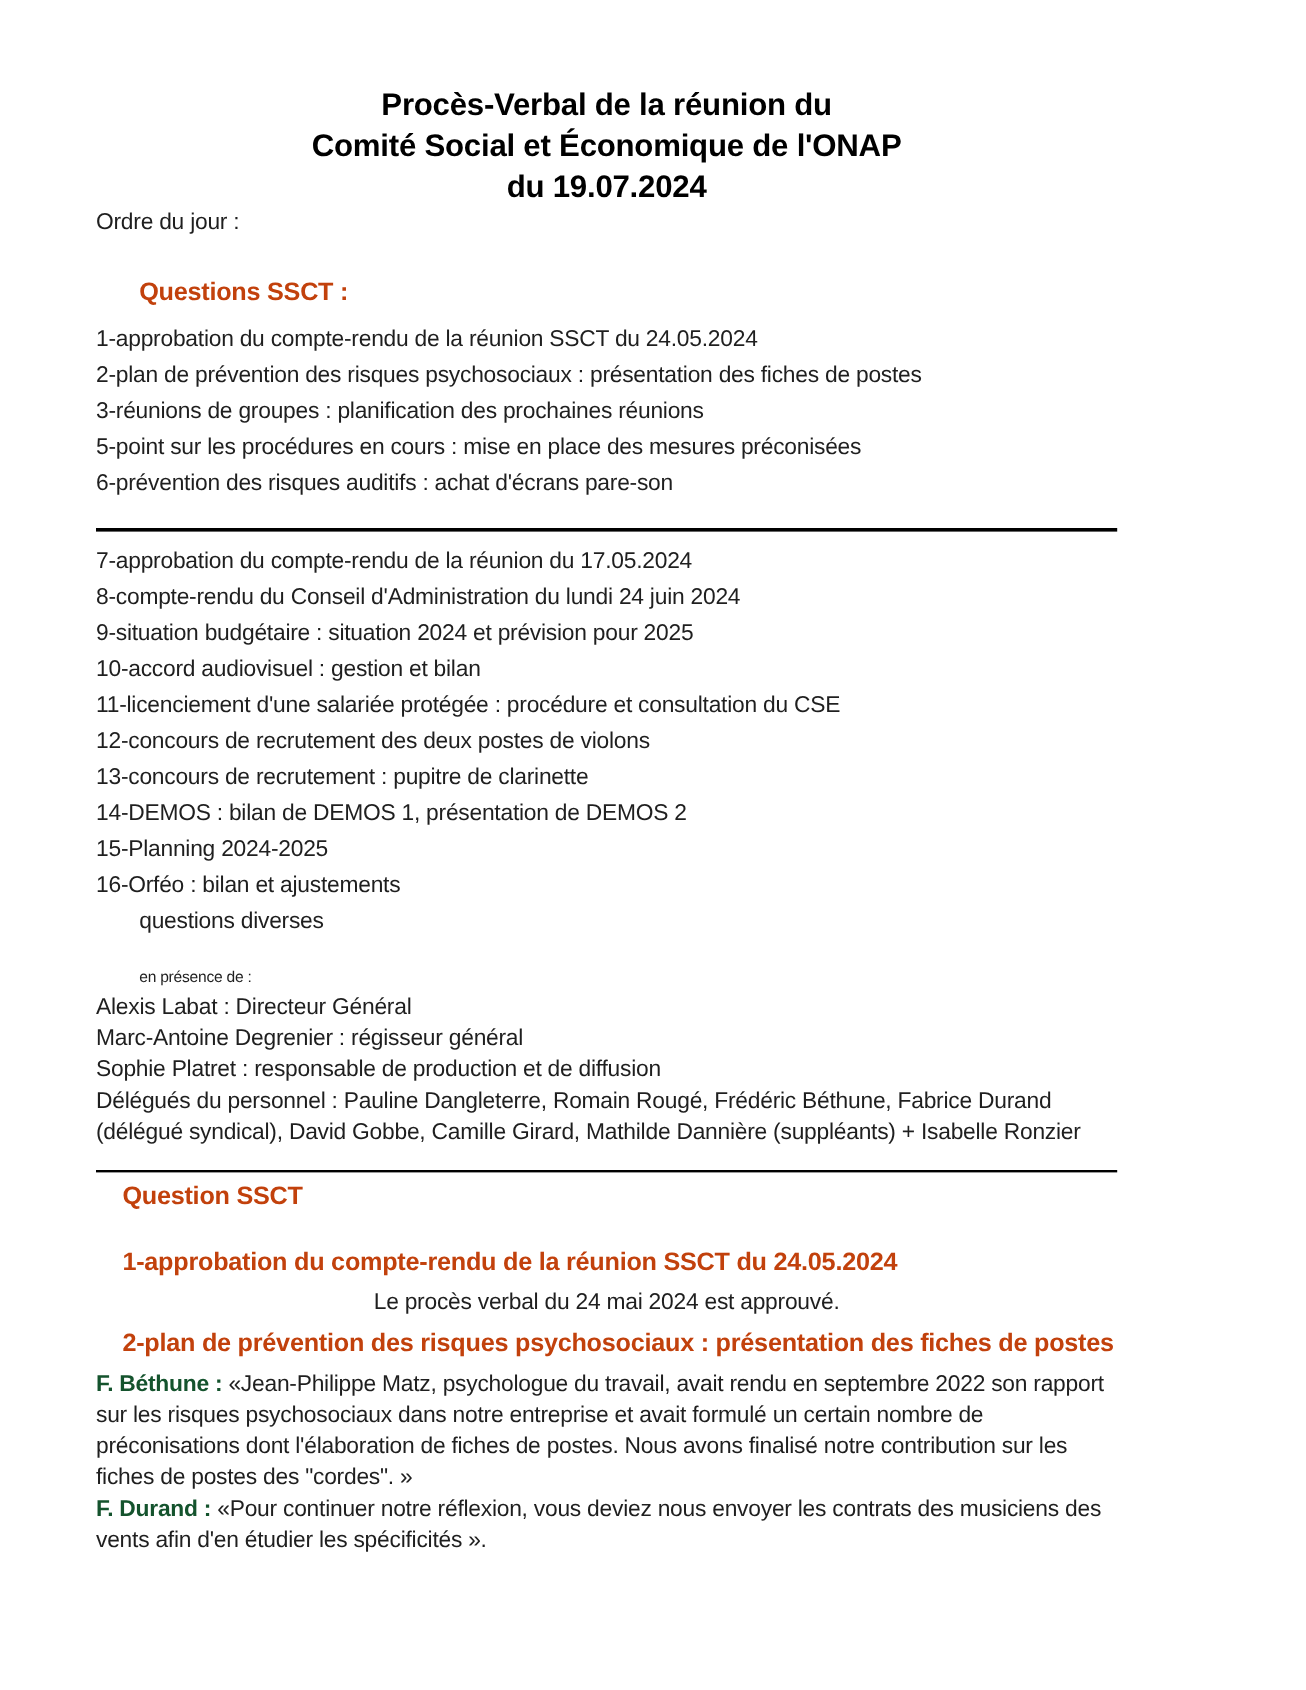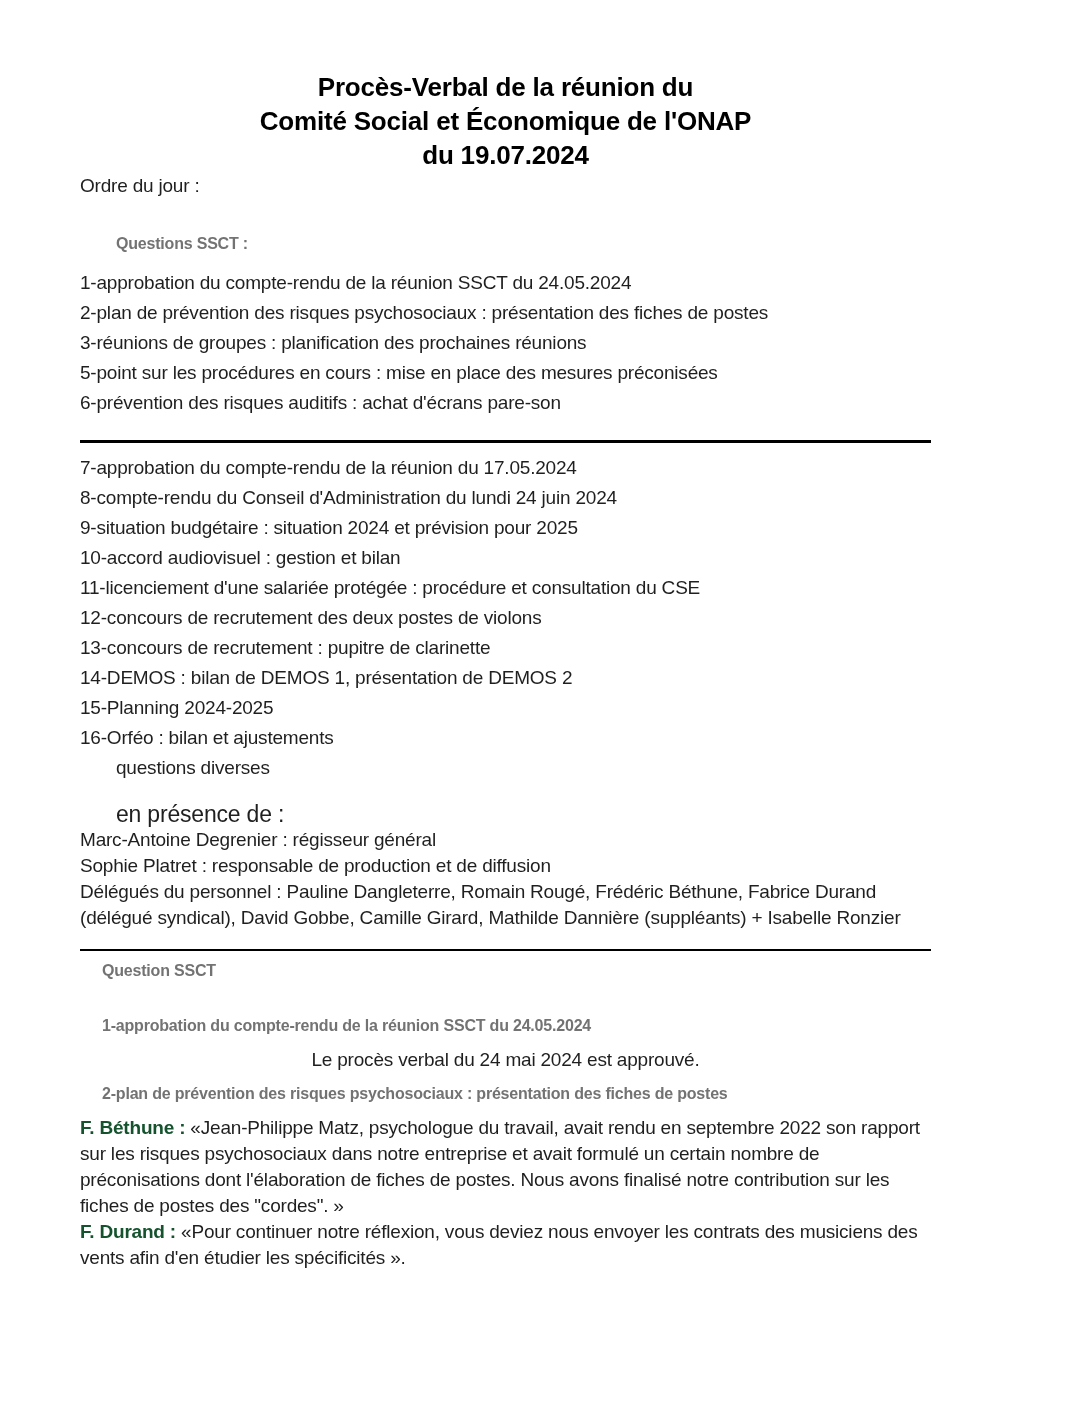--- a/index.html
+++ b/index.html
@@ -23,43 +23,43 @@
     font-weight:700;
     color:#000;
   }
   .title-line { display:block; }
   .body-line {
     font-size:19px;
     line-height:24px;
     margin-top:2px;
   }
   .section-heading {
-    font-size:16px;
+    font-size:21px;
     line-height:24px;
     font-weight:700;
-    color:#737373;
+    color:#c2410c;
   }
   .indent-lg { padding-left:36px; }
   .indent-md { padding-left:22px; }
   .heading-ssct { margin-top:34px; }
   .agenda-list { margin-top:12px; }
   .agenda-item {
     font-size:19px;
     line-height:30px;
   }
   .rule {
     border:none;
     background:#000;
     width:100%;
   }
   .rule-thick { height:3px; margin-top:22px; }
   .rule-thin  { height:2px; margin-top:18px; }
   .heading-courantes { margin-top:40px; }
   .list-courantes { margin-top:10px; }
-  .presence-heading { margin-top:18px; font-size:23px; line-height:26px; }
+  .presence-heading { margin-top:18px; font-size:13px; line-height:26px; }
   .attendance-line {
     font-size:19px;
     line-height:26px;
   }
   .heading-question-ssct { margin-top:8px; }
   .item-heading-1 { margin-top:28px; line-height:30px; }
   .item-body-line { font-size:19px; line-height:30px; margin:4px;text-align:center; }
   .item-heading-2 { line-height:30px; }
   .paragraph {
     font-size:19px;
@@ -104,20 +104,21 @@
     <p class="agenda-item">13-concours de recrutement : pupitre de clarinette</p>
     <p class="agenda-item">14-DEMOS : bilan de DEMOS 1, présentation de DEMOS 2</p>
     <p class="agenda-item">15-Planning 2024-2025</p>
     <p class="agenda-item">16-Orféo : bilan et ajustements</p>
     <p class="agenda-item indent-lg">questions diverses</p>
   </div>
 
   <p class="body-line indent-lg presence-heading">en présence de :</p>
 
   <div class="attendance">
+    <p class="attendance-line">Alexis Labat : Directeur Général</p>
     <p class="attendance-line">Marc-Antoine Degrenier : régisseur général</p>
     <p class="attendance-line">Sophie Platret : responsable de production et de diffusion</p>
     <p class="attendance-line">Délégués du personnel : Pauline Dangleterre, Romain Rougé, Frédéric Béthune, Fabrice Durand (délégué syndical), David Gobbe, Camille Girard, Mathilde Dannière (suppléants) + Isabelle Ronzier</p>
   </div>
 
   <hr class="rule rule-thin">
 
   <p class="section-heading indent-md heading-question-ssct">Question SSCT</p>
 
   <p class="section-heading indent-md item-heading-1">1-approbation du compte-rendu de la réunion SSCT du 24.05.2024</p>

